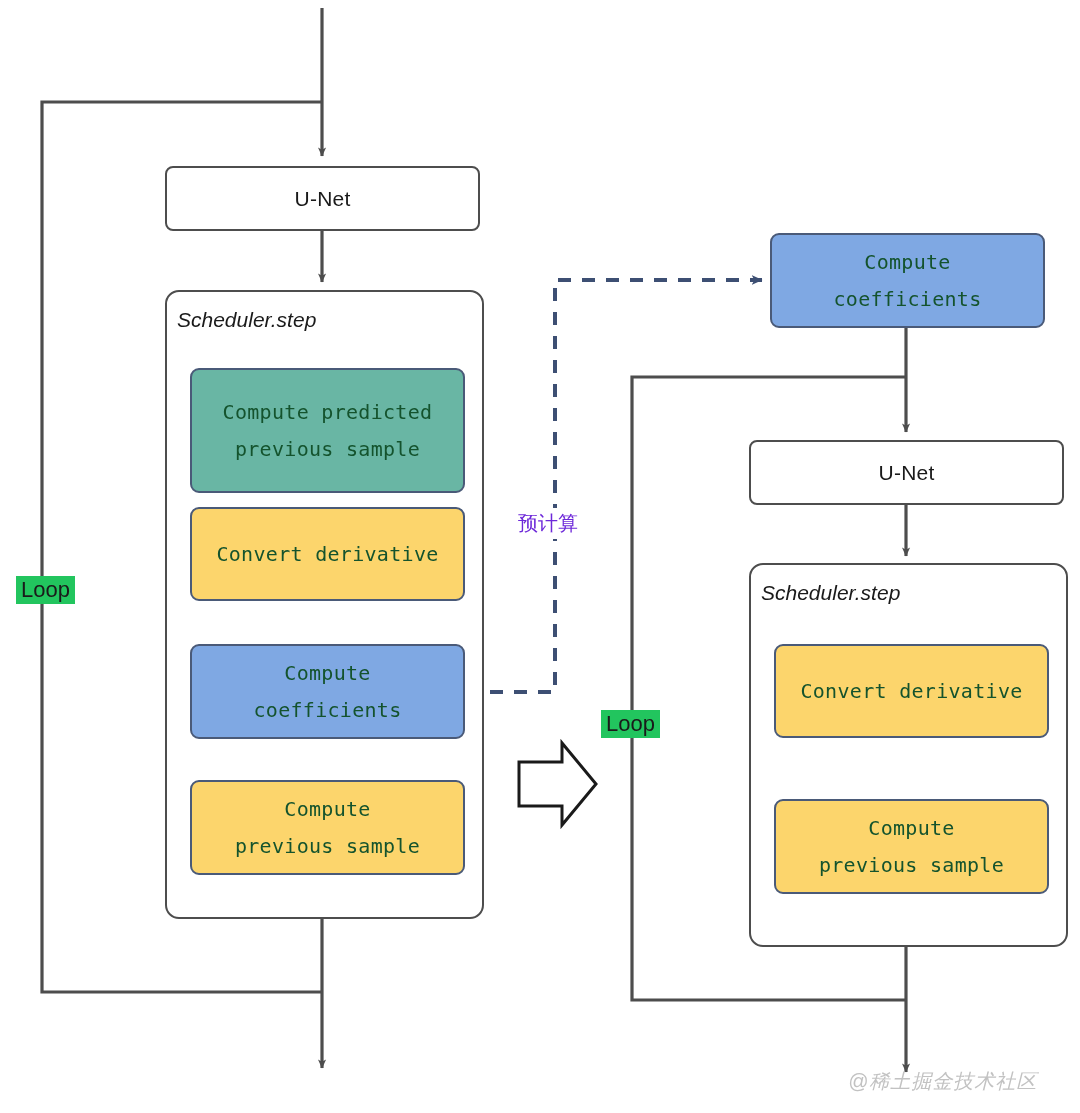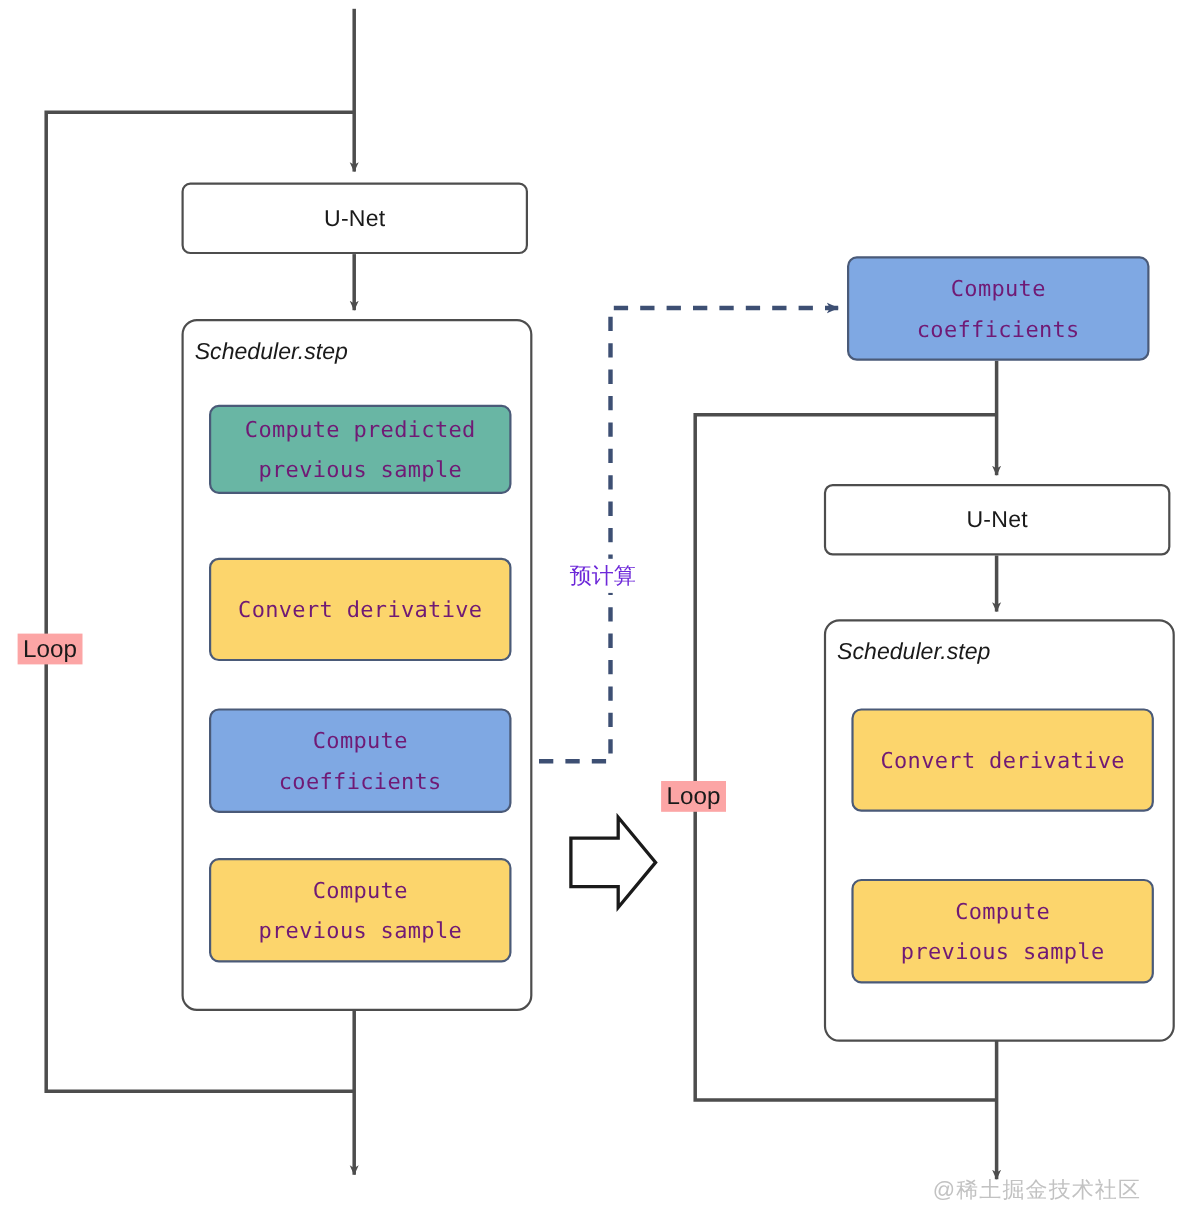--- a/index.html
+++ b/index.html
@@ -54,33 +54,33 @@
     font-size: 21px;
     color: #1a1a1a;
     white-space: nowrap;
     font-style: italic;
   }
   .node-mono {
     border: 2.5px solid #4a5a78;
     border-radius: 9px;
     font-family: "DejaVu Sans Mono", monospace;
     font-size: 20px;
-    color: #701a75;
+    color: #14532d;
     line-height: 1.85;
     letter-spacing: 0.3px;
   }
   .node-teal  { background: #69b6a4; }
   .node-blue  { background: #7fa8e3; }
   .node-yellow{ background: #fcd56c; }
   .edge-label {
     position: absolute;
     font-family: "Liberation Sans", sans-serif;
     font-size: 22px;
     color: #1a1a1a;
-    background: #fca5a5;
+    background: #22c55e;
     padding: 1px 5px;
     white-space: nowrap;
   }
   .annot-label {
     position: absolute;
     font-family: "Liberation Sans", sans-serif;
     font-size: 20px;
     color: #6d28d9;
     background: #ffffff;
     padding: 2px 6px;
@@ -168,21 +168,21 @@
     </g>
   </svg>
 
   <div class="node node-plain" style="left:165px; top:166px; width:315px; height:65px;">
     <span>U-Net</span>
   </div>
 
   <div class="node-group" style="position:absolute; left:165px; top:290px; width:315px; height:625px;"></div>
   <div class="group-title" style="left:177px; top:308px;">Scheduler.step</div>
 
-  <div class="node node-mono node-teal" style="left:190px; top:368px; width:275px; height:81px;">
+  <div class="node node-mono node-teal" style="left:190px; top:368px; width:275px; height:125px;">
     <span class="node-line">Compute predicted</span>
     <span class="node-line">previous sample</span>
   </div>
 
   <div class="node node-mono node-yellow" style="left:190px; top:507px; width:275px; height:94px;">
     <span class="node-line">Convert derivative</span>
   </div>
 
   <div class="node node-mono node-blue" style="left:190px; top:644px; width:275px; height:95px;">
     <span class="node-line">Compute</span>
@@ -214,15 +214,15 @@
     <span class="node-line">Convert derivative</span>
   </div>
 
   <div class="node node-mono node-yellow" style="left:774px; top:799px; width:275px; height:95px;">
     <span class="node-line">Compute</span>
     <span class="node-line">previous sample</span>
   </div>
 
   <div class="edge-label" style="left:601px; top:710px;">Loop</div>
 
-  <div class="watermark" style="left:848px; top:1068px;">@稀土掘金技术社区</div>
+  <div class="watermark" style="left:848px; top:1068px;font-style:italic;">@稀土掘金技术社区</div>
 
 </div>
 
 </body></html>

